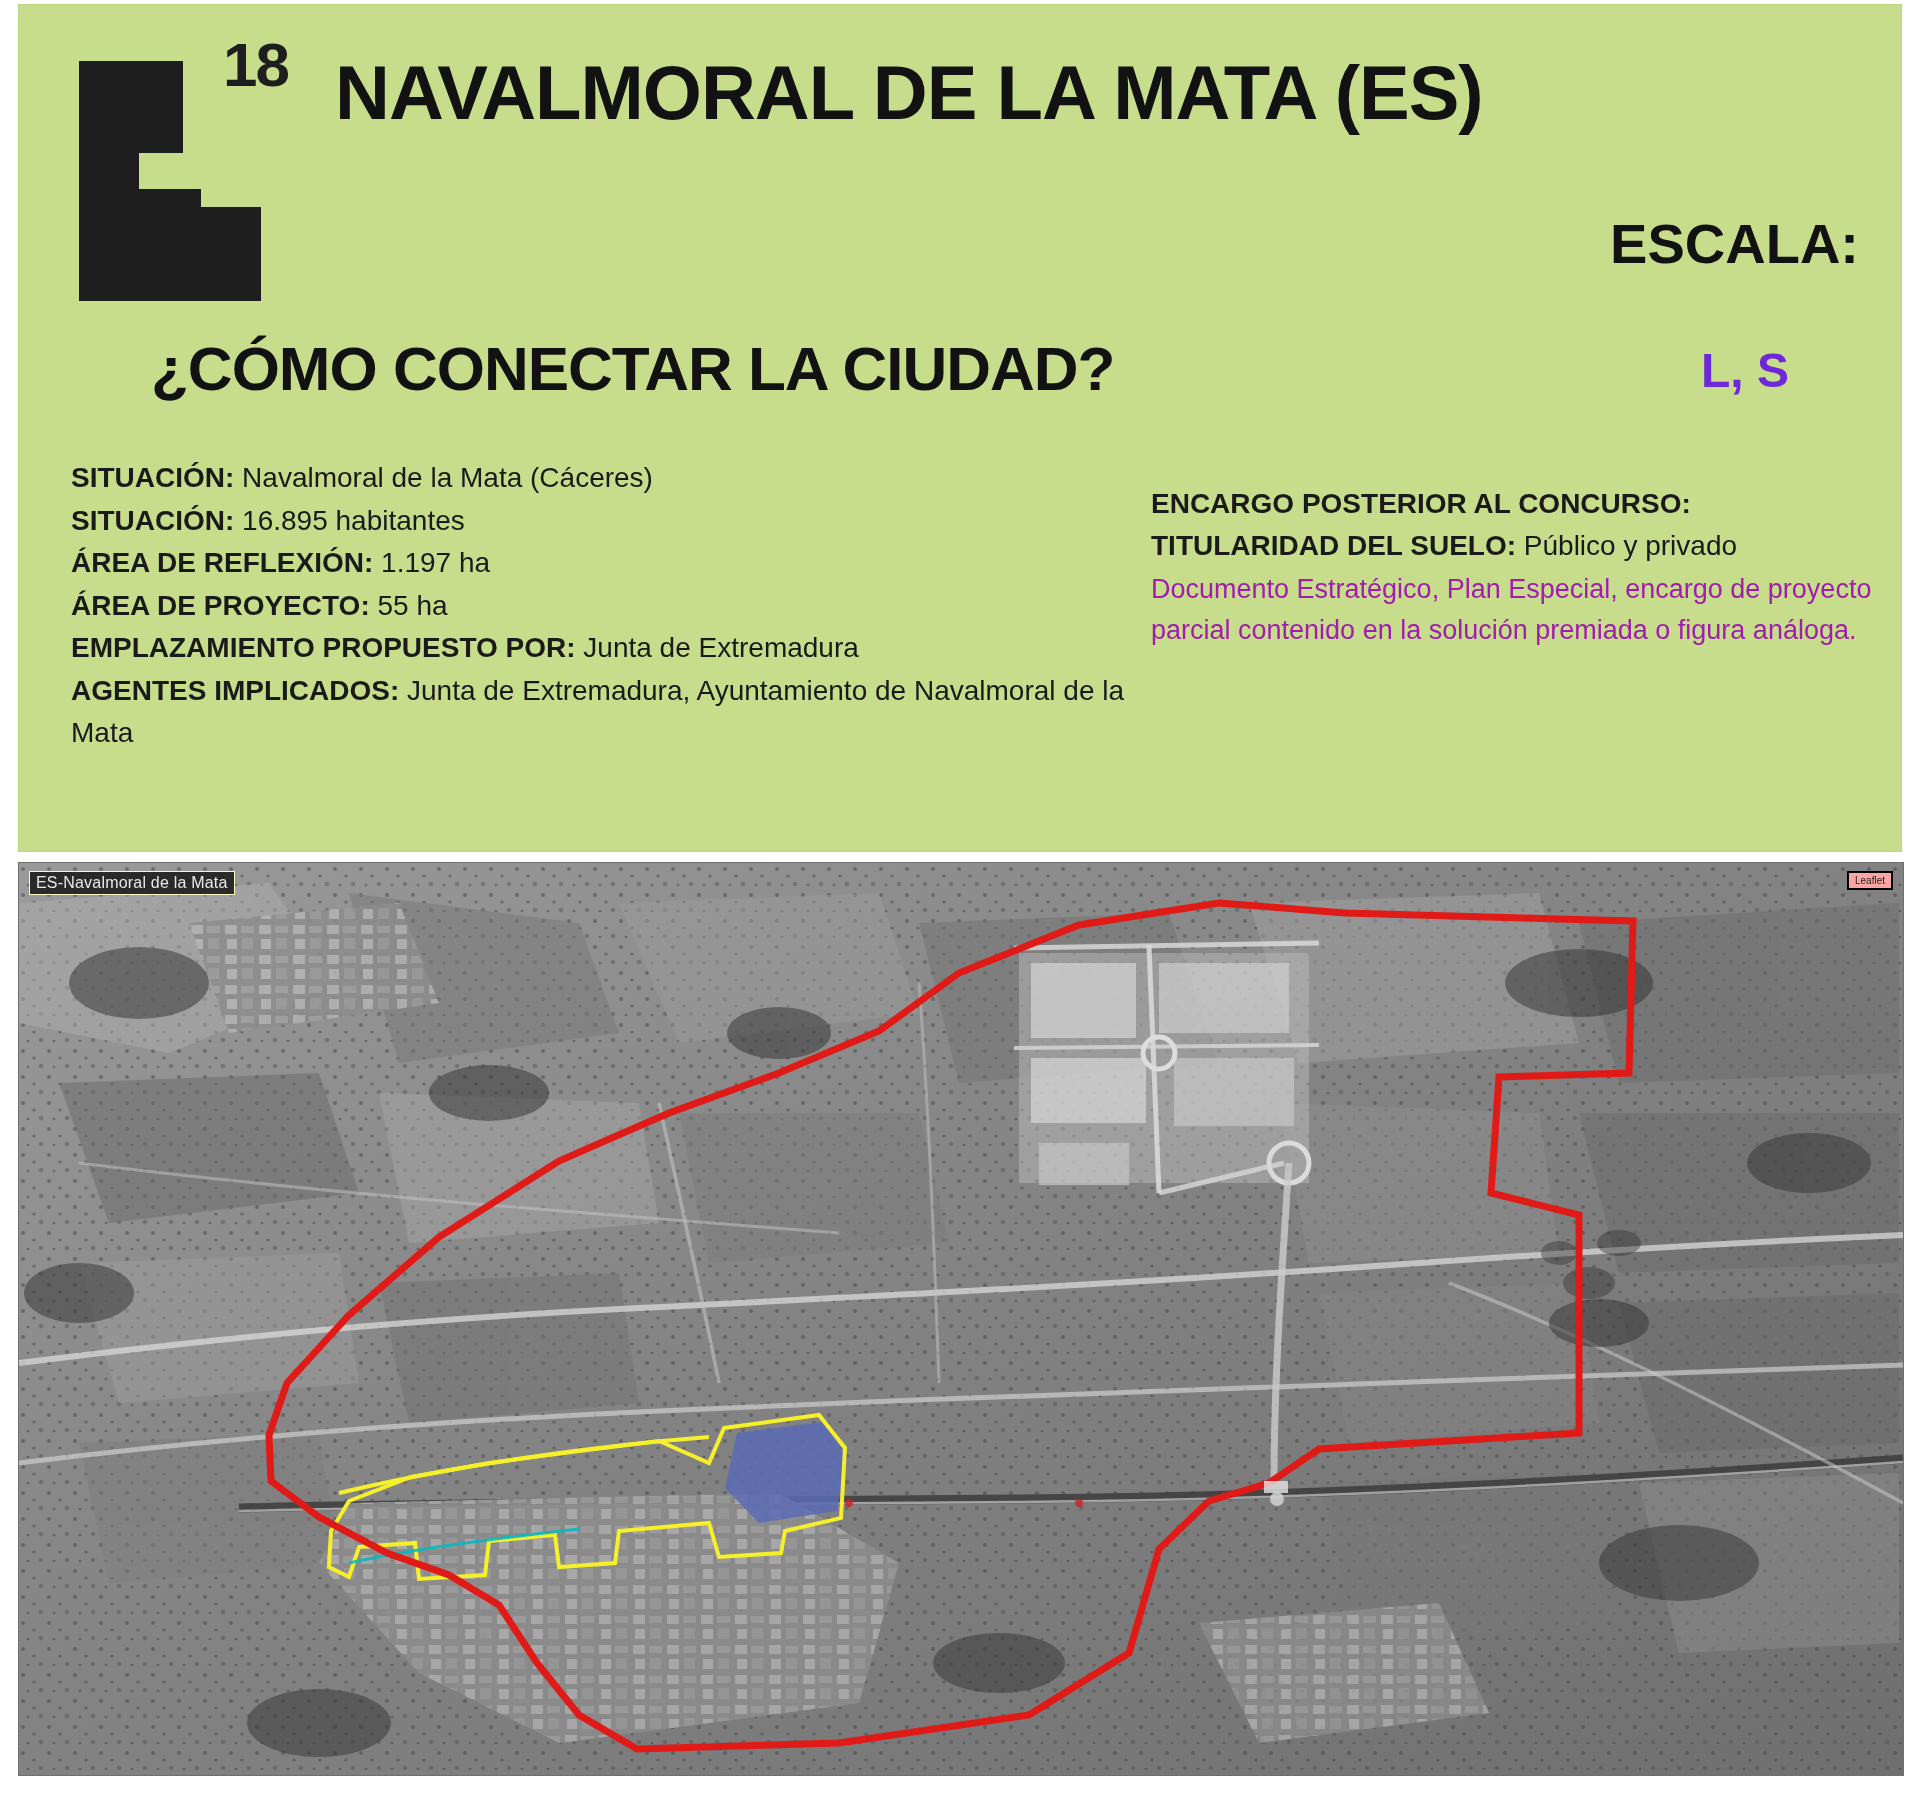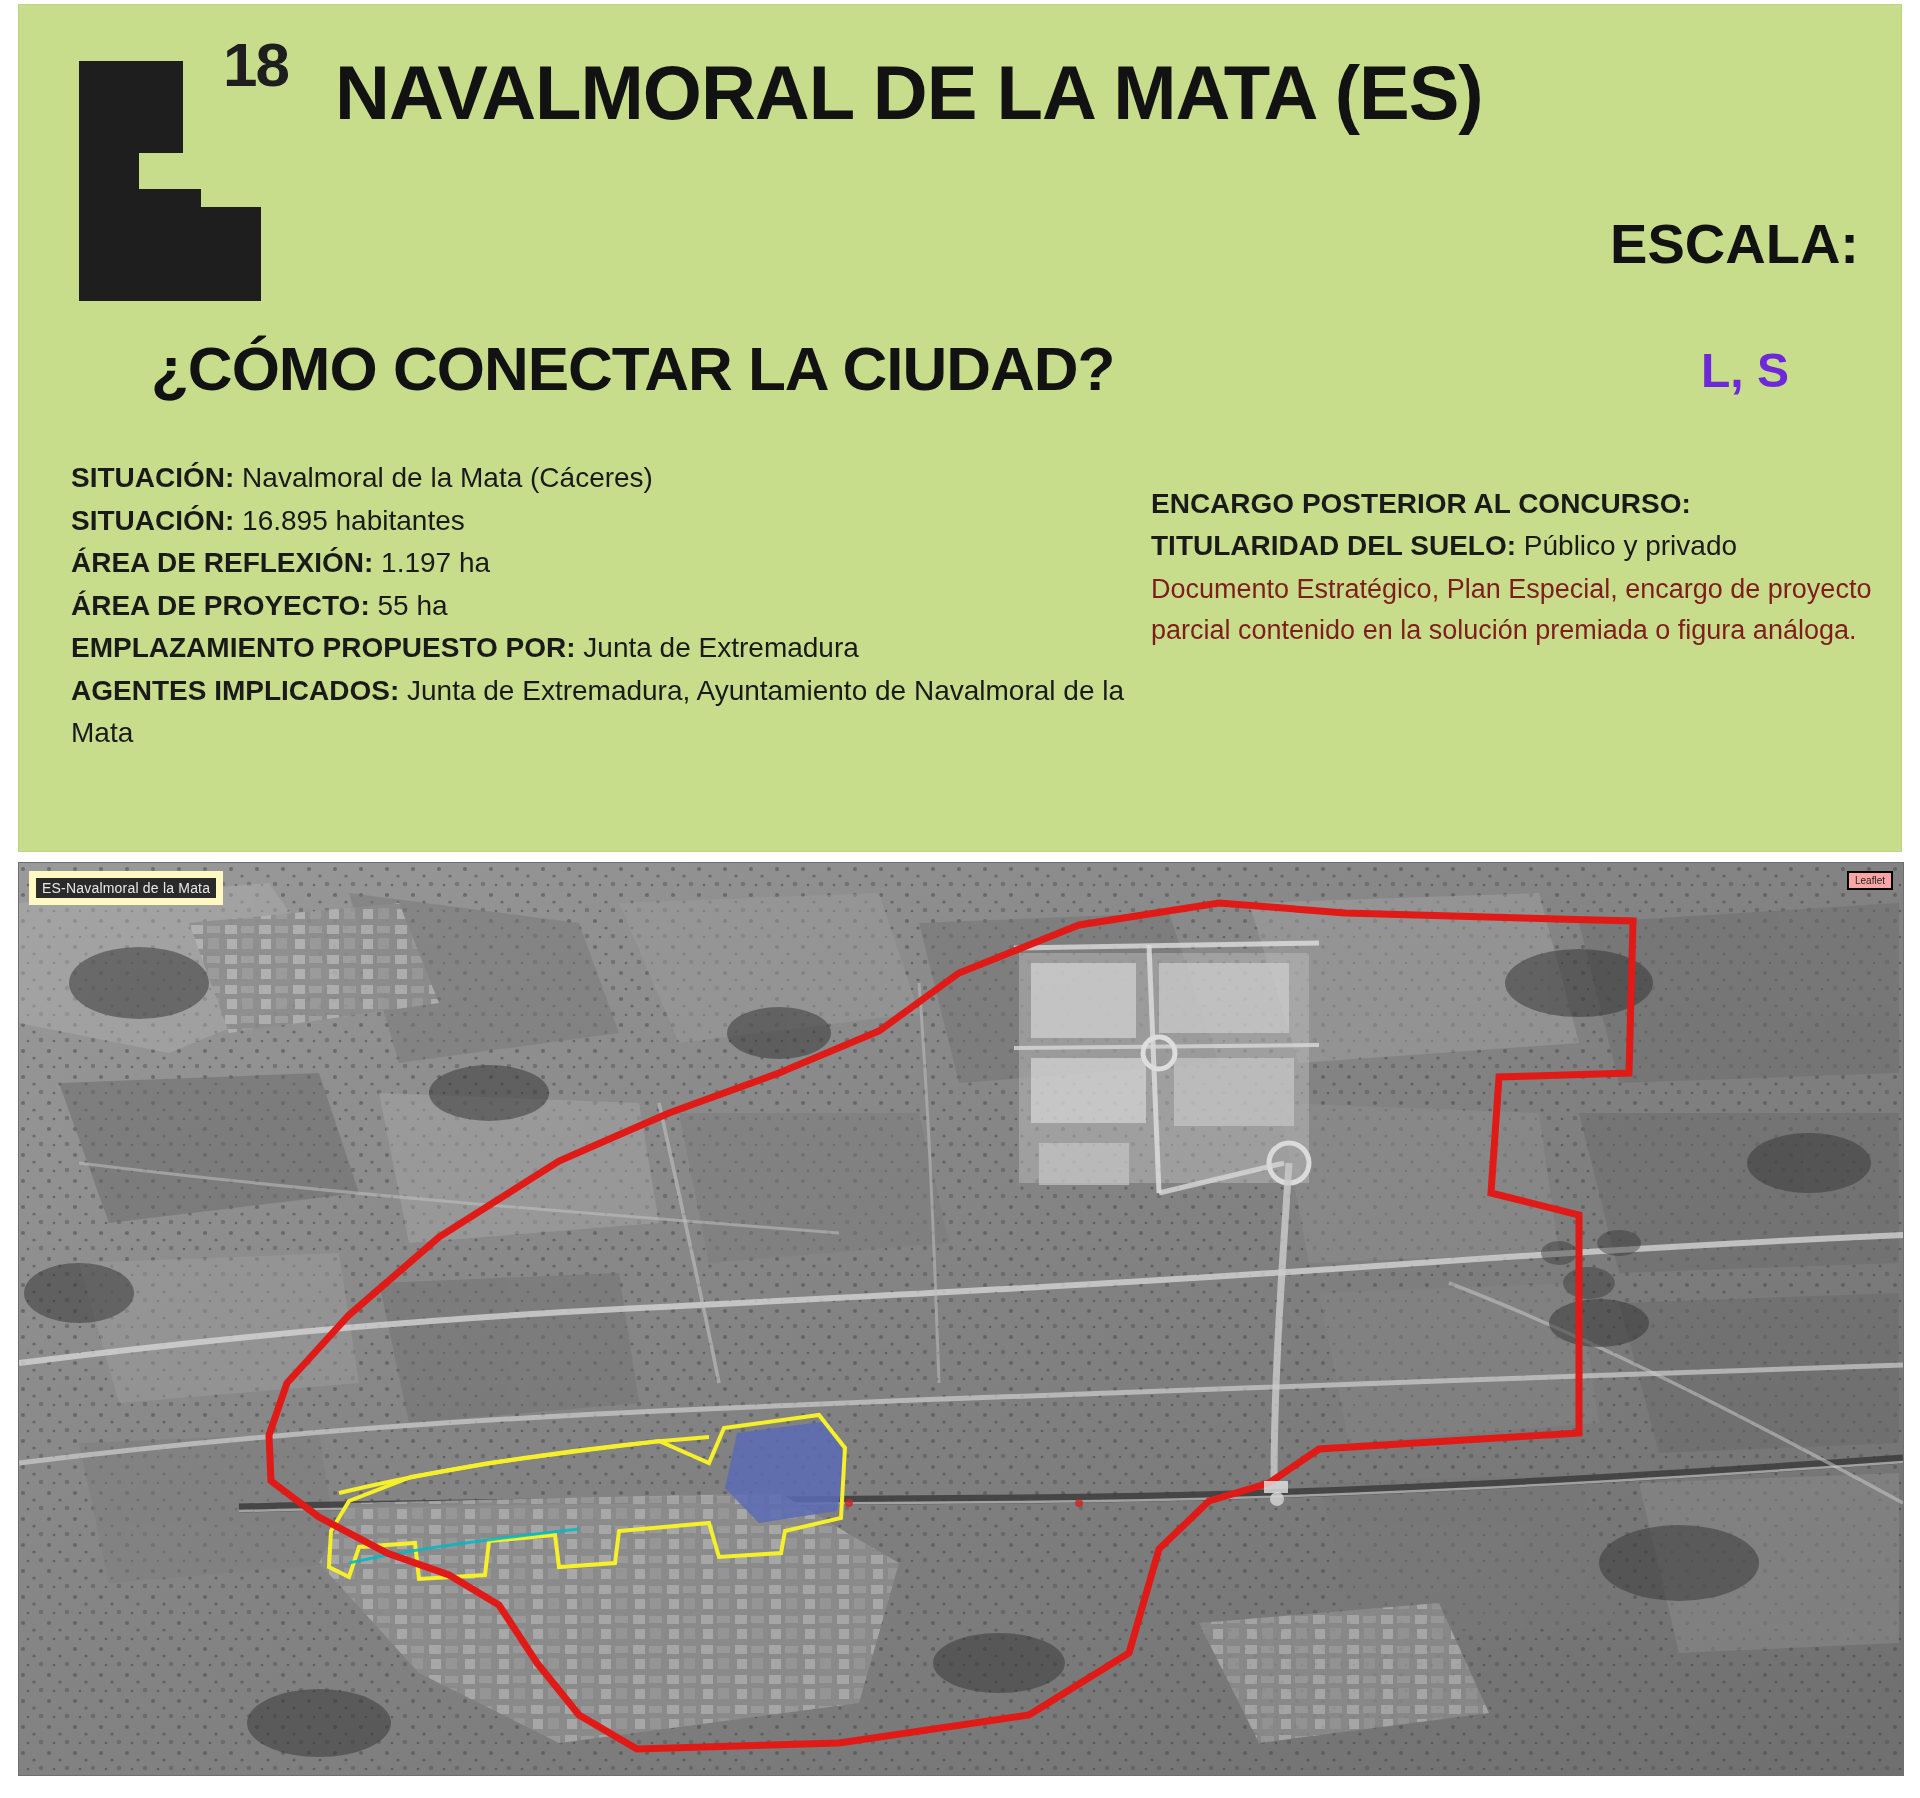--- a/index.html
+++ b/index.html
@@ -128,21 +128,21 @@
   }
   .field .k {
     font-weight: bold;
   }
   .field .v {
     font-weight: normal;
   }
   .para {
     font-size: 27px;
     line-height: 1.5;
-    color: #7f1d1d;
+    color: #a21caf;
     margin-top: 2px;
   }
   .rheading {
     font-size: 28px;
     font-weight: bold;
     line-height: 1.5;
     color: #1a1a1a;
   }
   .rheading .v { font-weight: normal; }
 
@@ -162,24 +162,24 @@
     width: 100%;
     height: 100%;
     display: block;
   }
   .map-badge {
     position: absolute;
     left: 10px;
     top: 8px;
     background: #2a2a2a;
     color: #e8e8e8;
-    font-size: 14px;
+    font-size: 16px;
     padding: 2px 6px;
     letter-spacing: 0.2px;
-    border: 7px solid #fef9c3;
+    border: 1px solid #fef9c3;
   }
   .map-credit {
     position: absolute;
     right: 10px;
     top: 8px;
     background: #fca5a5;
     color: #222;
     font-size: 10px;
     padding: 2px 6px;
     border: 2px solid #000000;

